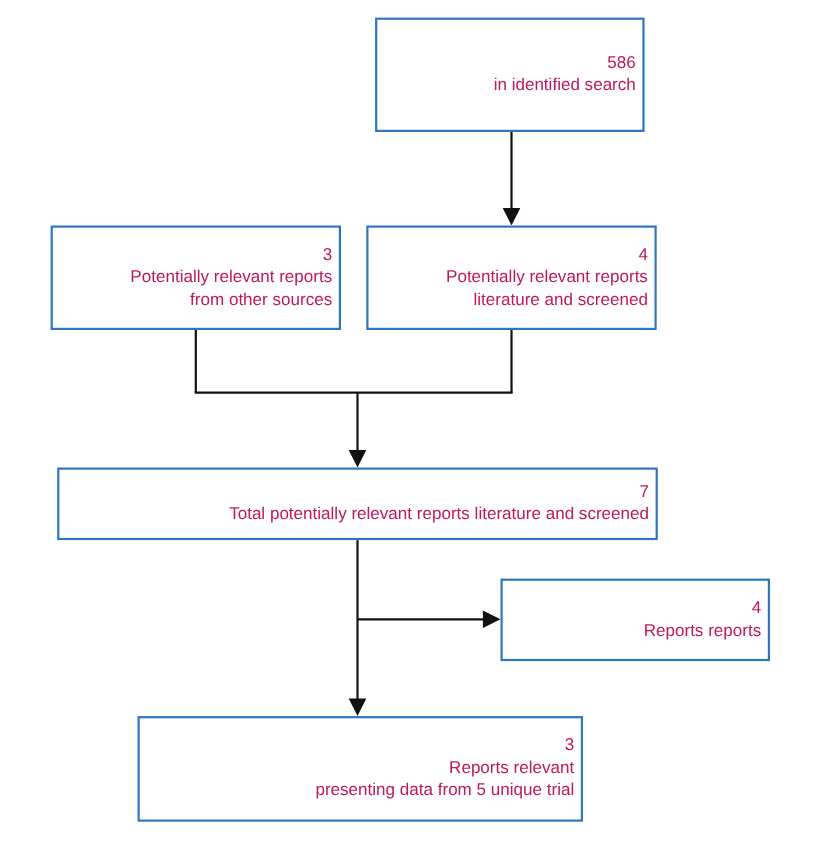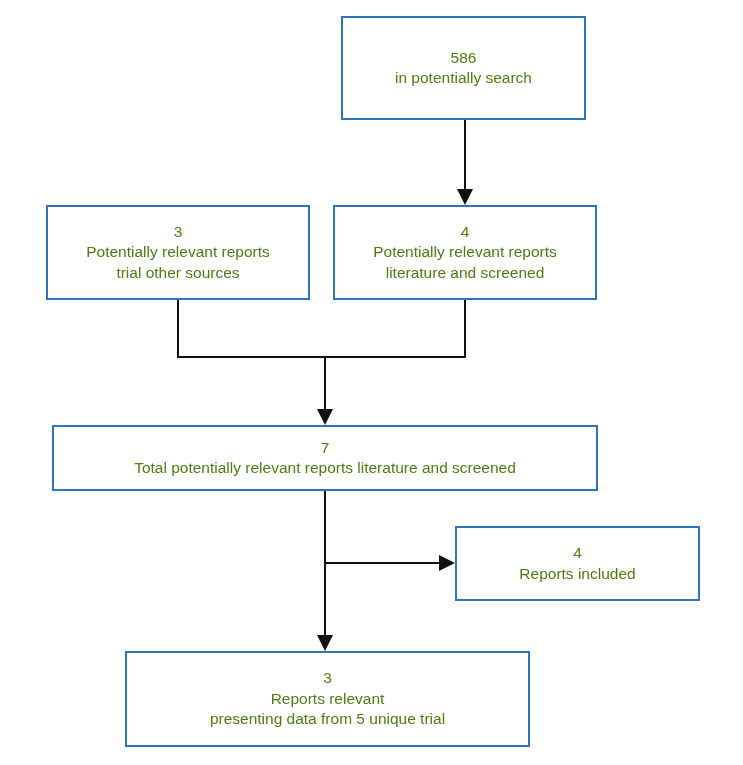--- a/index.html
+++ b/index.html
@@ -19,26 +19,26 @@
     background: #ffffff;
     overflow: hidden;
   }
   .node {
     position: absolute;
     box-sizing: border-box;
     background: #ffffff;
     border: 2px solid #2E75C0;
     display: flex;
     flex-direction: column;
-    align-items: center;
+    align-items: flex-end;
     justify-content: center;
     text-align: center;
     line-height: 1.32;
     font-size: 15.5px;
-    color: #4d7c0f;
+    color: #be185d;
     padding: 2px 6px;
   }
   .node .line {
     display: block;
     white-space: nowrap;
   }
   
   #node-citations      { left: 341px; top: 16px;  width: 245px; height: 104px; }
   #node-other-sources  { left: 46px;  top: 205px; width: 264px; height: 95px;  }
   #node-identified     { left: 333px; top: 205px; width: 264px; height: 95px;  }
@@ -87,43 +87,43 @@
     <g>
       <line class="edge-line" x1="325" y1="491" x2="325" y2="642"></line>
       <line class="edge-line" x1="325" y1="563" x2="446" y2="563"></line>
       <polygon class="edge-head" points="455,563 439,555 439,571"></polygon>
       <polygon class="edge-head" points="325,651 317,635 333,635"></polygon>
     </g>
   </svg>
 
   <div class="node" id="node-citations">
     <span class="line">586</span>
-    <span class="line">in potentially search</span>
+    <span class="line">in identified search</span>
   </div>
 
   <div class="node" id="node-other-sources">
     <span class="line">3</span>
     <span class="line">Potentially relevant reports</span>
-    <span class="line">trial other sources</span>
+    <span class="line">from other sources</span>
   </div>
 
   <div class="node" id="node-identified">
     <span class="line">4</span>
     <span class="line">Potentially relevant reports</span>
     <span class="line">literature and screened</span>
   </div>
 
   <div class="node" id="node-total">
     <span class="line">7</span>
     <span class="line">Total potentially relevant reports literature and screened</span>
   </div>
 
   <div class="node" id="node-excluded">
     <span class="line">4</span>
-    <span class="line">Reports included</span>
+    <span class="line">Reports reports</span>
   </div>
 
   <div class="node" id="node-included">
     <span class="line">3</span>
     <span class="line">Reports relevant</span>
     <span class="line">presenting data from 5 unique trial</span>
   </div>
 
 </div>
 

